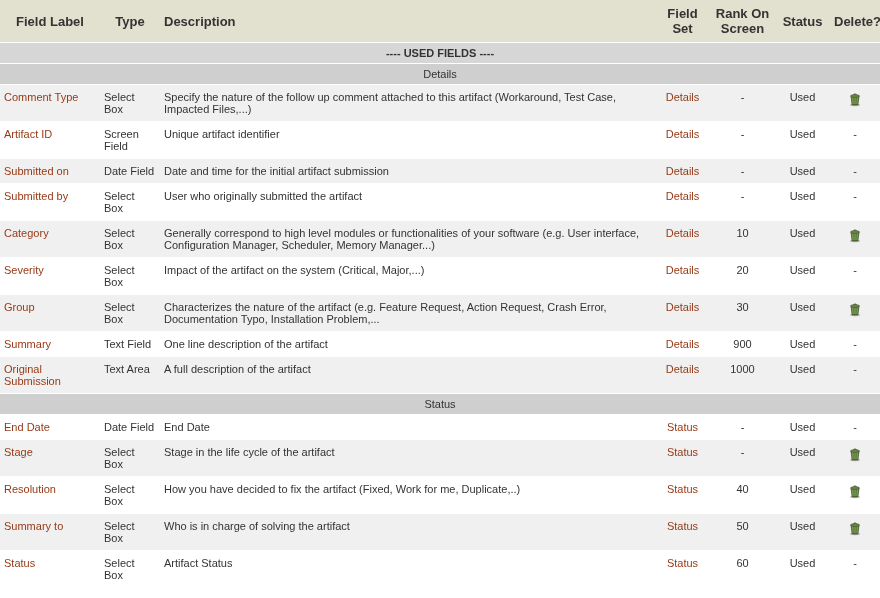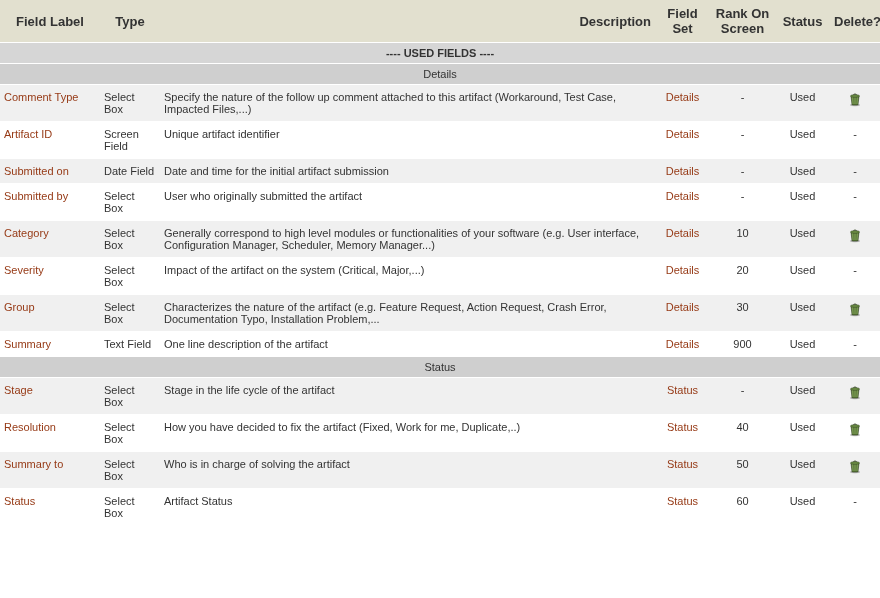--- a/index.html
+++ b/index.html
@@ -18,21 +18,21 @@
   }
   th {
     background: #e2e0cf;
     font-weight: bold;
     font-size: 13px;
     padding: 6px 4px;
     text-align: center;
     color: #333;
     border-bottom: 1px solid #fff;
   }
-  th.col-desc { text-align: right; }
+  th.col-desc { text-align: left; }
   td {
     padding: 6px 4px;
     font-size: 11px;
     vertical-align: top;
     border-bottom: 1px solid #fff;
   }
   tr.section-header td {
     background: #d6d6d6;
     text-align: center;
     font-weight: bold;
@@ -185,22 +185,40 @@
       </tr>
       <tr class="row-odd">
         <td class="col-label"><a href="#">Summary</a></td>
         <td class="col-type">Text Field</td>
         <td class="col-desc">One line description of the artifact</td>
         <td class="col-fieldset"><a href="#">Details</a></td>
         <td class="col-rank">900</td>
         <td class="col-status">Used</td>
         <td class="col-delete">-</td>
       </tr>
+      <tr class="row-even">
+        <td class="col-label"><a href="#">Original Submission</a></td>
+        <td class="col-type">Text Area</td>
+        <td class="col-desc">A full description of the artifact</td>
+        <td class="col-fieldset"><a href="#">Details</a></td>
+        <td class="col-rank">1000</td>
+        <td class="col-status">Used</td>
+        <td class="col-delete">-</td>
+      </tr>
       <tr class="group-header">
         <td colspan="7">Status</td>
+      </tr>
+      <tr class="row-odd">
+        <td class="col-label"><a href="#">End Date</a></td>
+        <td class="col-type">Date Field</td>
+        <td class="col-desc">End Date</td>
+        <td class="col-fieldset"><a href="#">Status</a></td>
+        <td class="col-rank">-</td>
+        <td class="col-status">Used</td>
+        <td class="col-delete">-</td>
       </tr>
       <tr class="row-even">
         <td class="col-label"><a href="#">Stage</a></td>
         <td class="col-type">Select Box</td>
         <td class="col-desc">Stage in the life cycle of the artifact</td>
         <td class="col-fieldset"><a href="#">Status</a></td>
         <td class="col-rank">-</td>
         <td class="col-status">Used</td>
         <td class="col-delete"><span class="trash-icon"><svg viewBox="0 0 16 16" width="16" height="16">
               <ellipse cx="8" cy="14" rx="5" ry="1.2" fill="#000" opacity="0.25"></ellipse>

